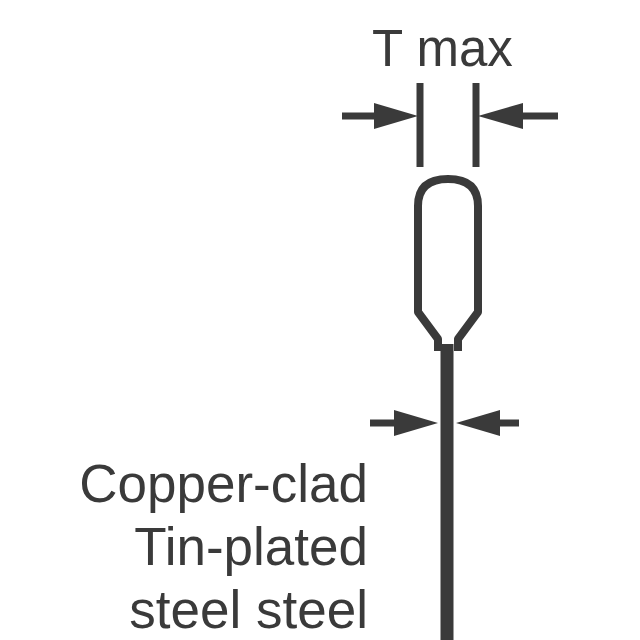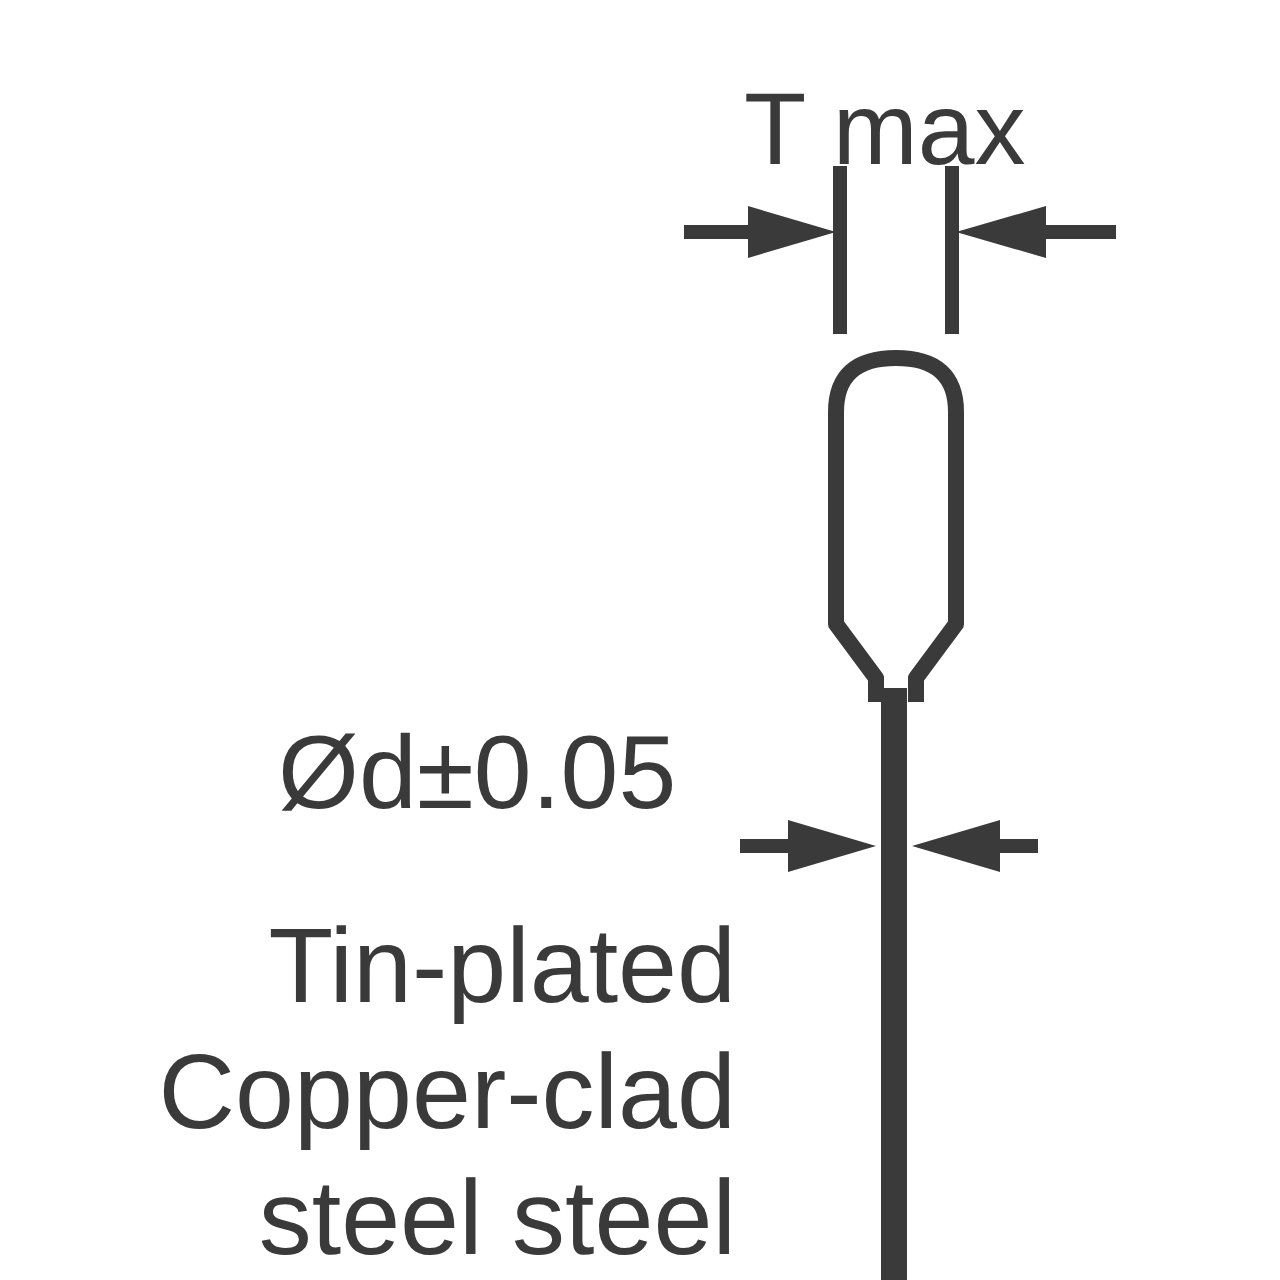--- a/index.html
+++ b/index.html
@@ -51,21 +51,20 @@
   }
   .label {
     position: absolute;
     color: var(--text);
     white-space: nowrap;
   }
   .label-tmax {
     left: 372px; top: 23px;
     font-size: 51px;
     line-height: 1;
-    margin-top: 16px;
   }
   .label-dia {
     left: 139px; top: 361px;
     font-size: 52px;
     line-height: 1;
   }
   .label-material {
     right: 272px; top: 452px;
     font-size: 53px;
     line-height: 63px;
@@ -95,21 +94,20 @@
     <g>
       <line class="dim-line" x1="370" y1="423" x2="398" y2="423"></line>
       <polygon class="arrowhead" points="438,423 394,410 394,436"></polygon>
       <polygon class="arrowhead" points="456,423 500,410 500,436"></polygon>
       <line class="dim-line" x1="495" y1="423" x2="519" y2="423"></line>
     </g>
   </svg>
 
   <div class="label label-tmax">T max</div>
 
-  <div class="label label-dia">Ød±0.05</div>
 
   <div class="label label-material">
+    <div>Copper-clad</div>
     <div>Tin-plated</div>
-    <div>Copper-clad</div>
     <div>steel steel</div>
   </div>
 
 </div>
 
 </body></html>

